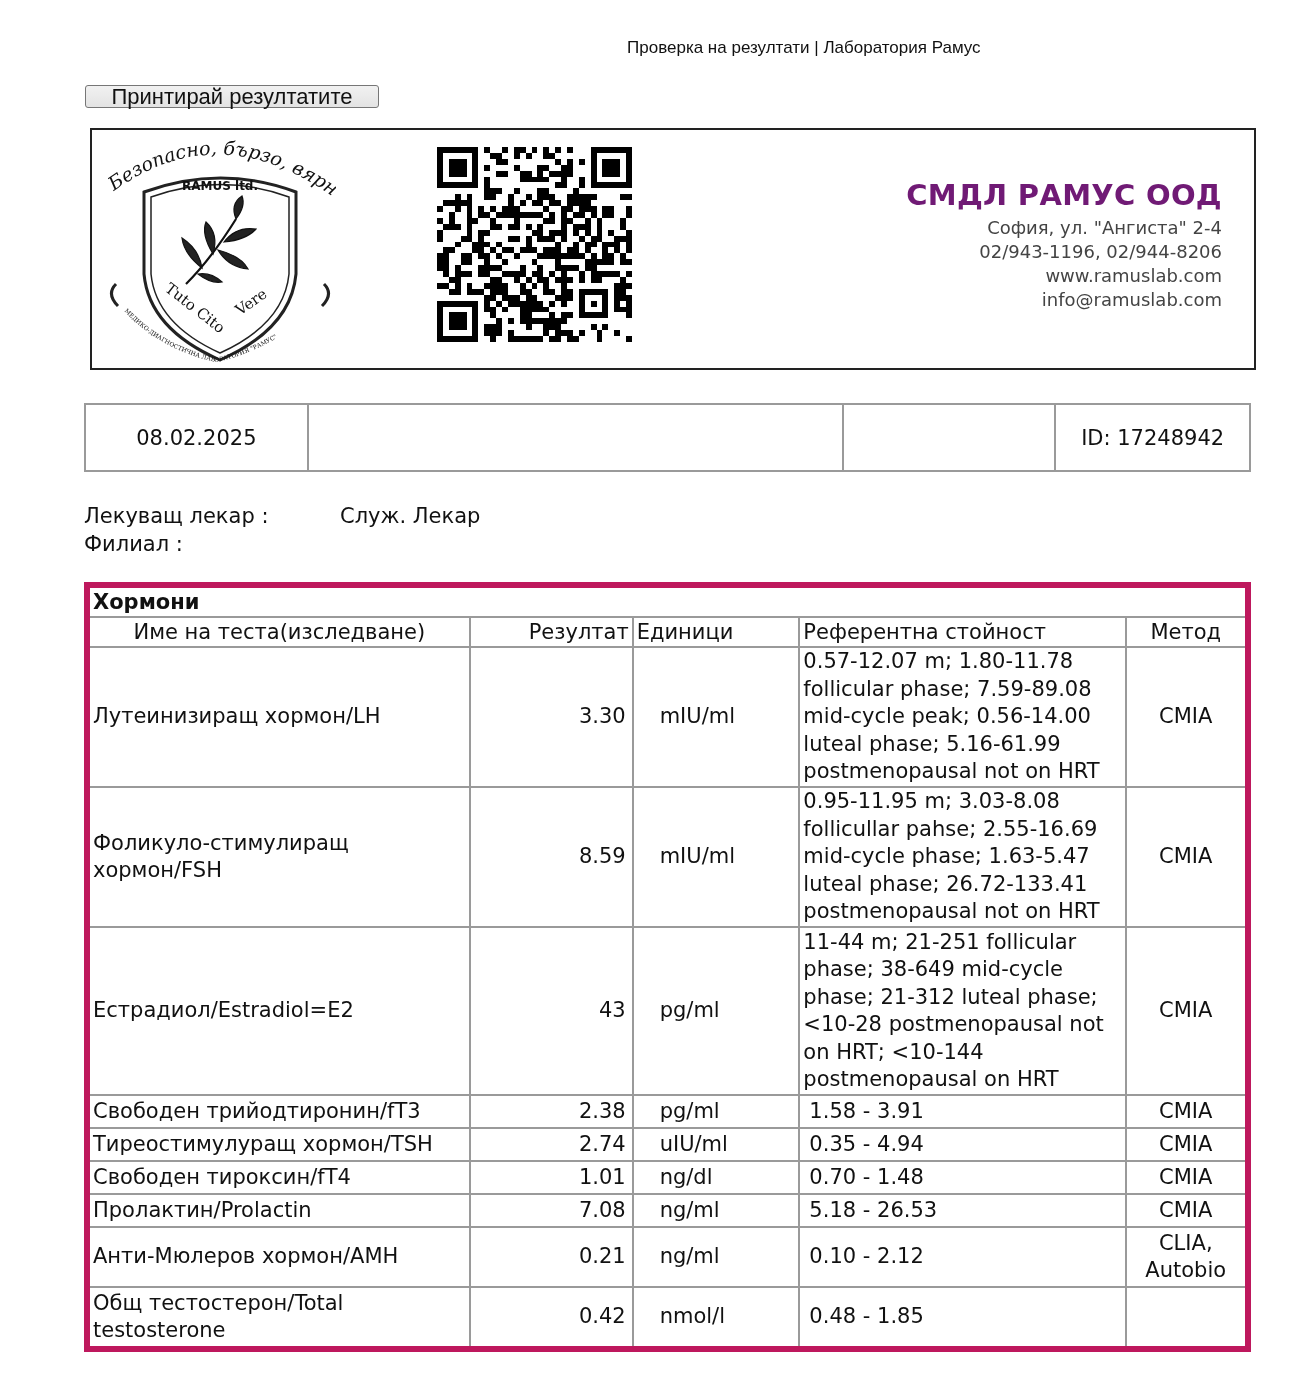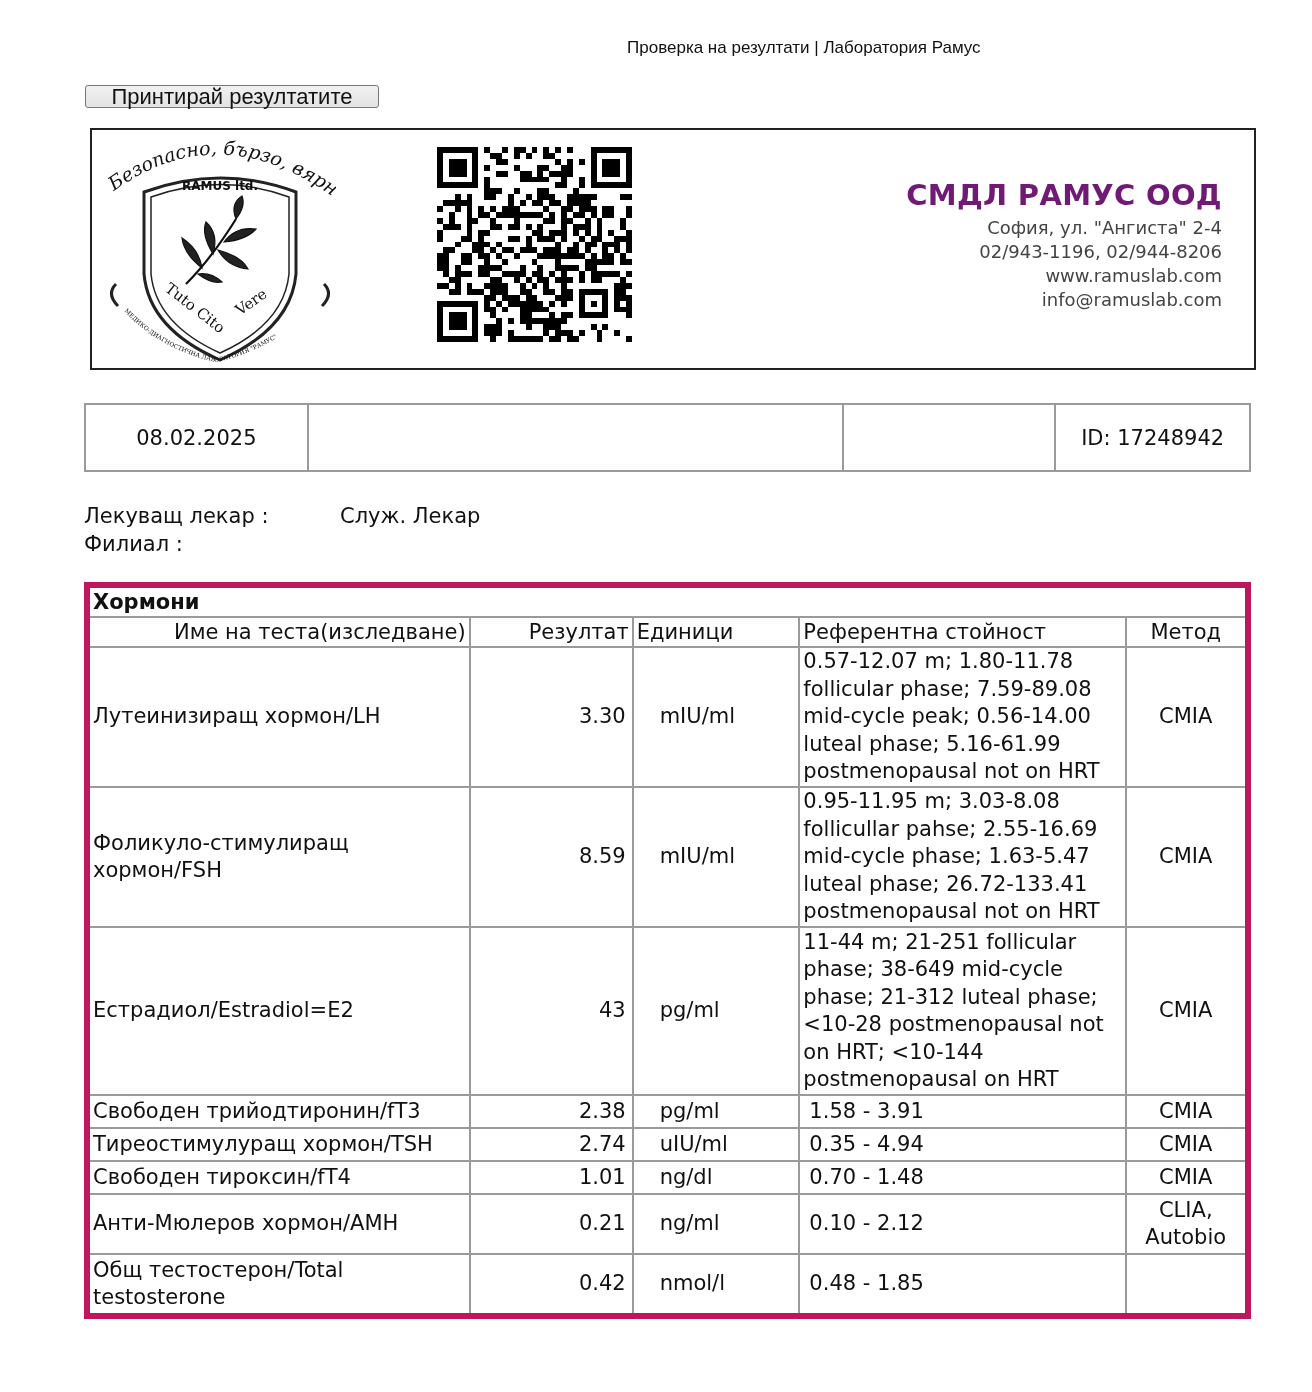--- a/index.html
+++ b/index.html
@@ -17,21 +17,21 @@
   .meta-table td { border:2px solid #9a9a9a; font-size:21px; padding:0; }
   .meta-date { width:220px; text-align:center; }
   .meta-id { width:192px; text-align:center; }
   .doctor-block { position:absolute; left:84px; top:502px; font-size:21px; line-height:28px; }
   .doctor-row { position:relative; height:28px; }
   .doctor-value { position:absolute; left:256px; top:0; white-space:nowrap; }
   .results { position:absolute; left:84px; top:582px; width:1167px; border-collapse:collapse; border:6px solid #be185d; font-size:21px; }
   .results td, .results th { border:2px solid #9a9a9a; padding:0 3px; font-weight:normal; vertical-align:middle; }
   .results .section { font-weight:bold; text-align:left; height:28px; line-height:26px; }
   .results thead tr.cols th { height:28px; line-height:26px; }
-  .col-name { width:376px; text-align:right; }
+  .col-name { width:376px; text-align:center; }
   .col-res { width:158px; text-align:right; }
   .col-unit { width:162px; text-align:left; }
   .col-ref { width:326px; text-align:left; }
   .col-meth { width:113px; text-align:center; }
   .results tbody td { line-height:27.5px; }
   .results tbody td.res { text-align:right; padding-right:6px; }
   .results tbody td.unit { text-align:left; padding-left:26px; }
   .results tbody td.ref { text-align:left; padding-left:3px; padding-right:4px; }
   .results tbody td.meth { text-align:center; }
   .results tbody tr.tall td { height:138px; }
@@ -591,20 +591,27 @@
       <td class="ref ref-indent">0.35 - 4.94</td>
       <td class="meth">CMIA</td>
     </tr>
     <tr class="single">
       <td>Свободен тироксин/fT4</td>
       <td class="res">1.01</td>
       <td class="unit">ng/dl</td>
       <td class="ref ref-indent">0.70 - 1.48</td>
       <td class="meth">CMIA</td>
     </tr>
+    <tr class="single">
+      <td>Пролактин/Prolactin</td>
+      <td class="res">7.08</td>
+      <td class="unit">ng/ml</td>
+      <td class="ref ref-indent">5.18 - 26.53</td>
+      <td class="meth">CMIA</td>
+    </tr>
     <tr class="double">
       <td>Анти-Мюлеров хормон/AMH</td>
       <td class="res">0.21</td>
       <td class="unit">ng/ml</td>
       <td class="ref ref-indent">0.10 - 2.12</td>
       <td class="meth" style="padding:0 14px;">CLIA, Autobio</td>
     </tr>
     <tr class="double">
       <td style="padding-right:120px;">Общ тестостерон/Total testosterone</td>
       <td class="res">0.42</td>

